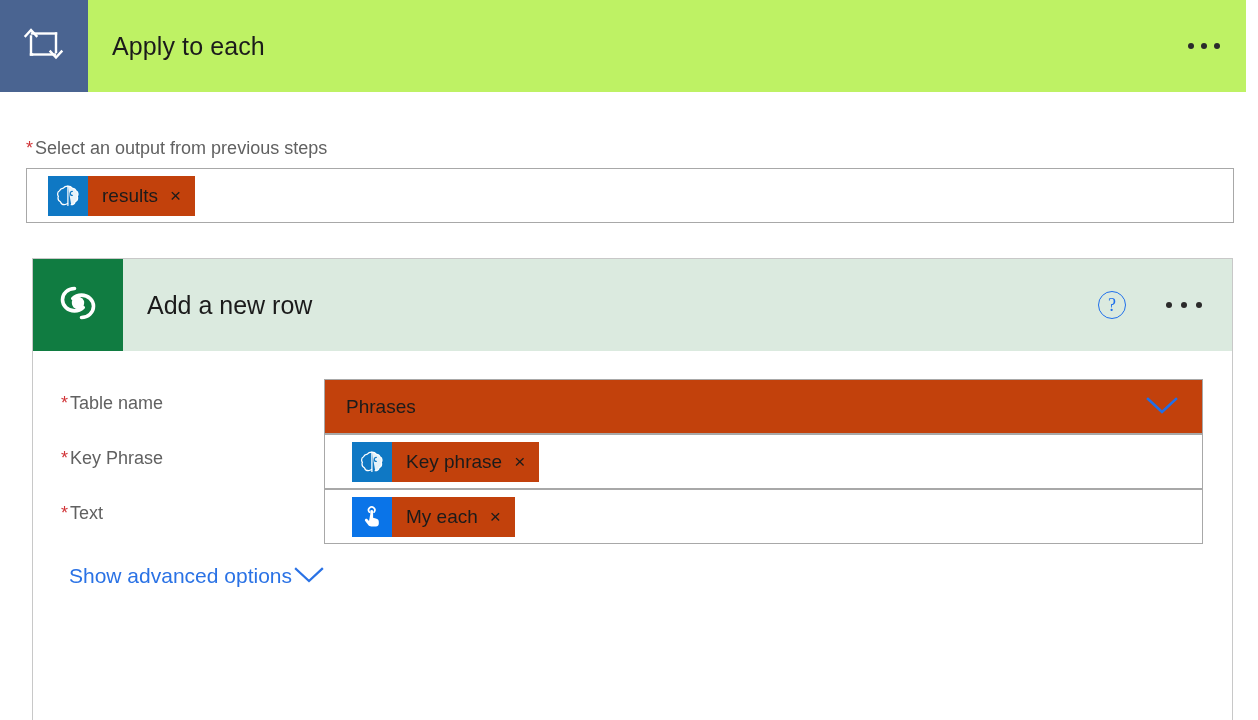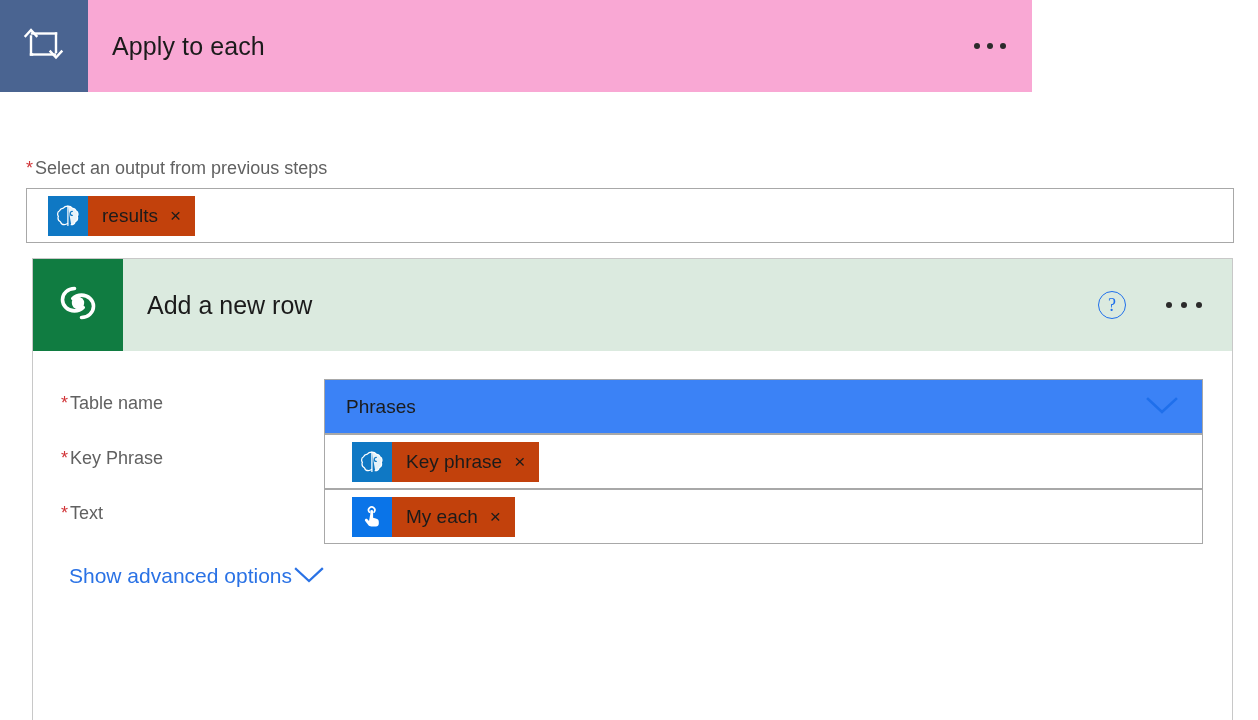--- a/index.html
+++ b/index.html
@@ -8,22 +8,22 @@
     width: 1258px; height: 720px;
     background: #ffffff;
     font-family: "Liberation Sans", "DejaVu Sans", sans-serif;
     overflow: hidden;
   }
 
   
   .loop-header {
     position: absolute;
     left: 0; top: 0;
-    width: 1032px; height: 92px;
-    background: #f9a8d4;
+    width: 1246px; height: 92px;
+    background: #bef264;
     display: flex;
     align-items: stretch;
   }
   .loop-icon-block {
     width: 88px;
     background: #4a6491;
     display: flex;
     align-items: center;
     justify-content: center;
     flex: 0 0 88px;
@@ -54,23 +54,22 @@
 
   
   .output-section {
     position: absolute;
     left: 0; top: 92px;
     width: 1258px;
   }
   .field-label {
     font-size: 18px;
     color: #616161;
-    padding: 22px 0 9px 26px;
+    padding: 46px 0 9px 26px;
     white-space: nowrap;
-    margin-top: 44px;
   }
   .req-star {
     color: #d13438;
     font-size: 18px;
     margin-right: 2px;
   }
   .output-box {
     margin: 0 24px 0 26px;
     height: 55px;
     border: 1px solid #a8a8a8;
@@ -196,21 +195,21 @@
     padding-top: 14px;
     white-space: nowrap;
   }
   .form-control {
     flex: 1 1 auto;
     min-width: 0;
   }
   .select-box {
     height: 55px;
     border: 1px solid #a8a8a8;
-    background: #3b82f6;
+    background: #c2410c;
     display: flex;
     align-items: center;
     justify-content: space-between;
     padding: 0 22px 0 21px;
     cursor: pointer;
   }
   .select-value {
     font-size: 19px;
     color: #1b1b1b;
   }

